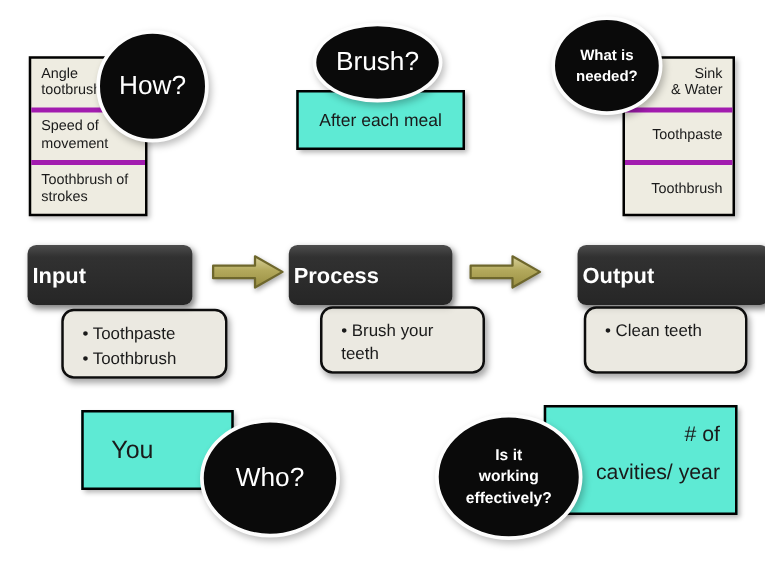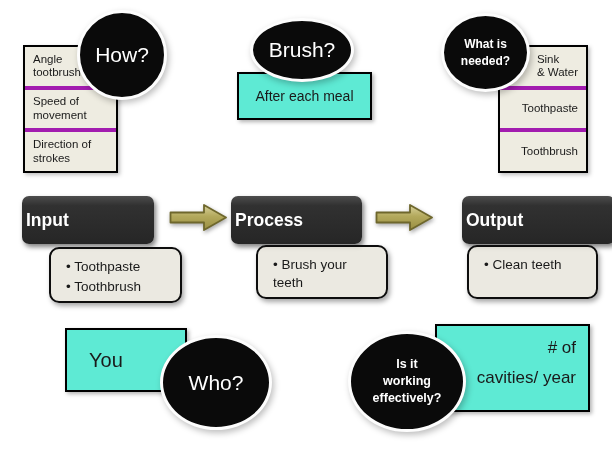--- a/index.html
+++ b/index.html
@@ -12,21 +12,21 @@
   
   .tbl {
     background:#eeece1; border:2px solid #000; display:flex; flex-direction:column;
     box-shadow:2px 2px 4px rgba(0,0,0,0.25); z-index:1;
   }
   .tbl .cell {
     flex:1; border-bottom:4px solid #a21caf; display:flex; align-items:center;
     font-size:11.5px; line-height:1.2; padding:0 8px;
   }
   .tbl .cell:last-child { border-bottom:none; }
-  .tbl.right .cell { justify-content:flex-end; }
+  .tbl.right .cell { justify-content:flex-end; text-align:right; }
 
   
   .qcircle {
     background:#0a0a0a; border:3px solid #fdfdfd; border-radius:50%;
     color:#fff; display:flex; align-items:center; justify-content:center;
     text-align:center; z-index:5; box-shadow:2px 3px 6px rgba(0,0,0,0.25);
   }
   .qbig   { font-size:21px; }
   .qsmall { font-size:12px; font-weight:bold; line-height:1.35; }
 
@@ -73,23 +73,23 @@
         <stop offset="0.45" stop-color="#b3a95c"></stop>
         <stop offset="1" stop-color="#998e42"></stop>
       </linearGradient>
       <polygon id="arrowShape" points="1.5,9.5 35,9.5 35,2 57,14.5 35,27 35,19.5 1.5,19.5" fill="url(#goldG)" stroke="#6e672c" stroke-width="1.8" stroke-linejoin="round"></polygon>
     </defs>
   </svg>
 
   <div class="abs tbl" style="left:23px; top:45px; width:95px; height:128px;">
     <div class="cell">Angle tootbrush</div>
     <div class="cell">Speed of movement</div>
-    <div class="cell">Direction of strokes</div>
+    <div class="cell">Toothbrush of strokes</div>
   </div>
-  <div class="abs qcircle qbig" style="left:77px; top:10px; width:90px; height:90px;">
+  <div class="abs qcircle qbig" style="left:77px; top:24px; width:90px; height:90px;">
     <span>How?</span>
   </div>
 
   <div class="abs creambox center-text" style="left:237px; top:72px; width:135px; height:48px; font-size:14px;">
     <span>After each meal</span>
   </div>
   <div class="abs qcircle qbig" style="left:250px; top:18px; width:104px; height:64px;">
     <span>Brush?</span>
   </div>
 

